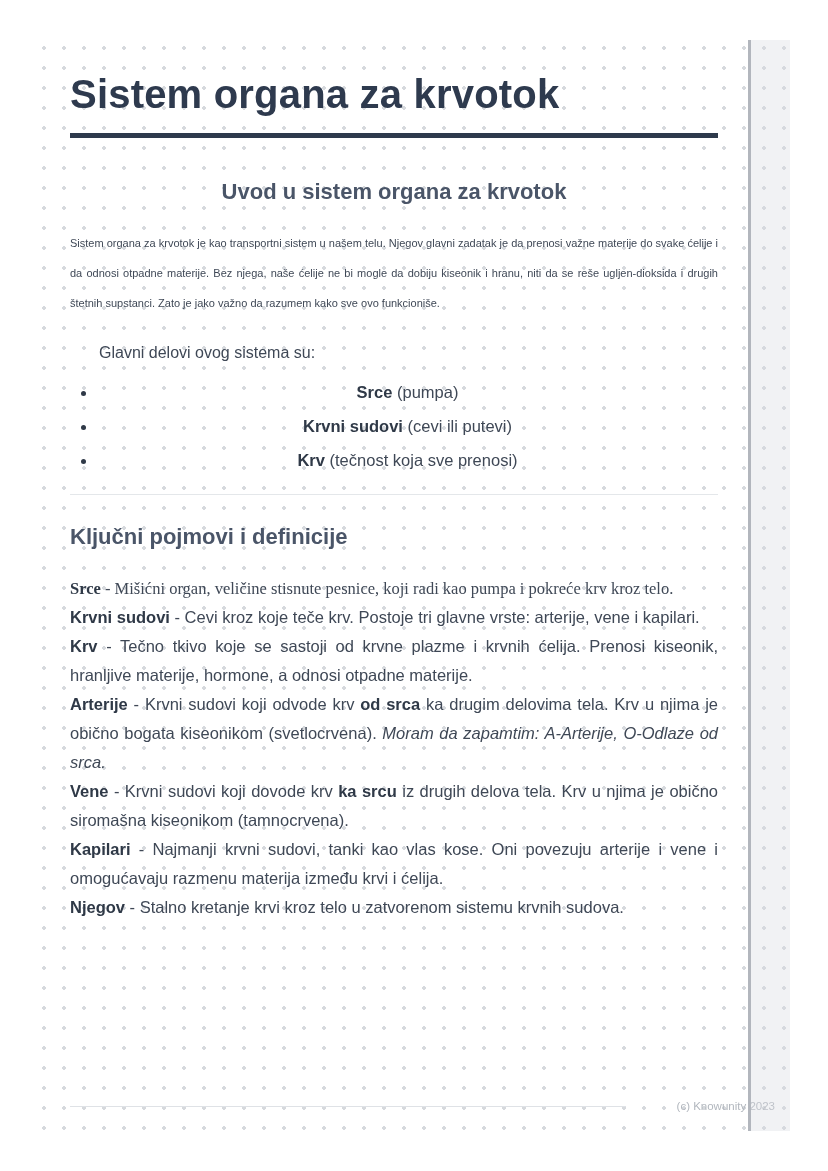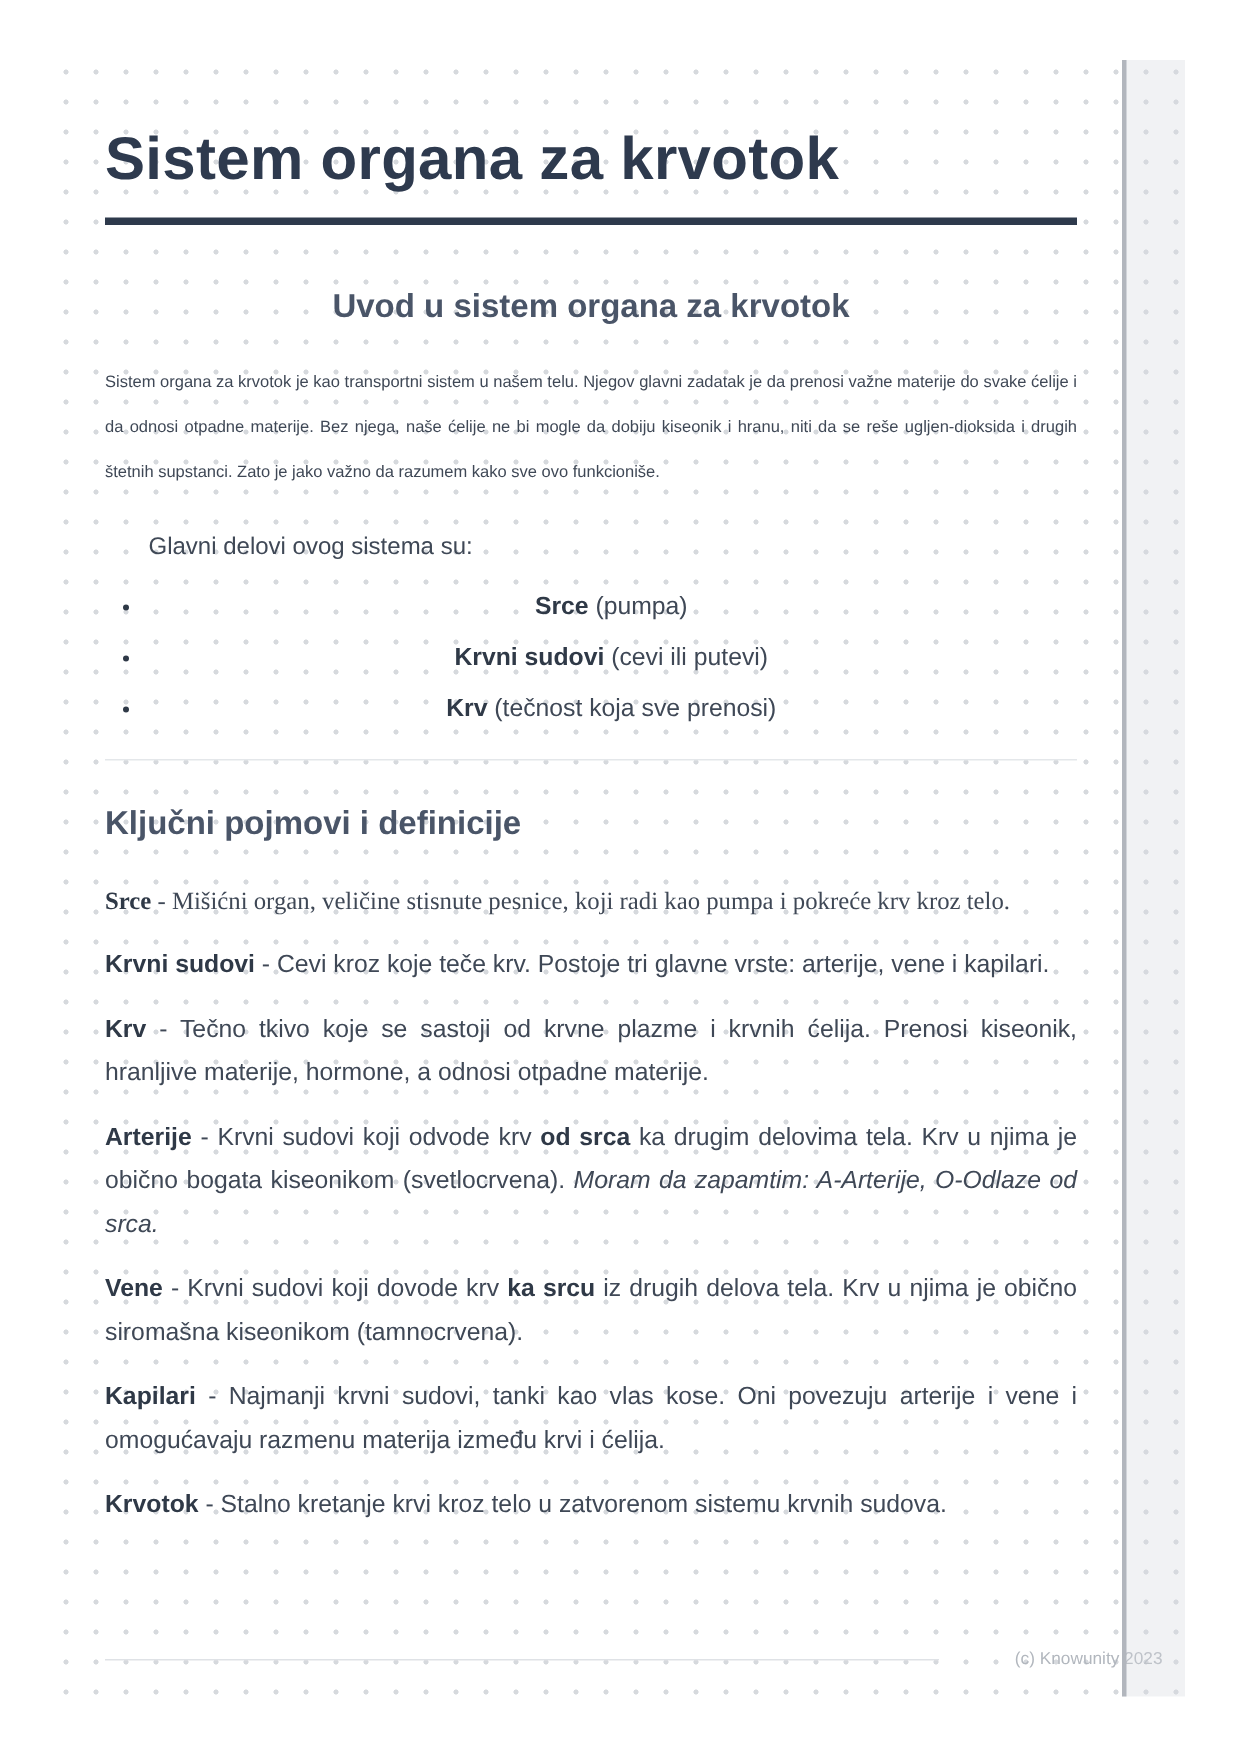--- a/index.html
+++ b/index.html
@@ -13,21 +13,21 @@
     position: absolute;
     left: 40px; top: 40px;
     width: 750px; height: 1095px;
     background-color: #ffffff;
     background-image: radial-gradient(circle, #d6d9dd 1.6px, rgba(255,255,255,0) 1.8px);
     background-size: 20px 20px;
     background-position: -6px -2px;
   }
   .content {
     position: absolute;
-    left: 30px; top: 12px;
+    left: 30px; top: 0;
     width: 648px;
   }
   .doc-title {
     margin-top: 28px;
     font-size: 40px;
     font-weight: 700;
     line-height: 52px;
     letter-spacing: 0.2px;
     color: #2e3a4e;
   }
@@ -70,21 +70,20 @@
     margin-bottom: 10px;
     color: #3f4856;
   }
   ul.main-parts li::marker { color: #2f3947; font-size: 15px; }
   .section-divider {
     border: none;
     border-top: 1px solid #e4e7ea;
     margin-top: 22px;
   }
   .definition {
-    margin-top: 14px;
     font-size: 16.5px;
     line-height: 29px;
     color: #3f4856;
     text-align: justify;
   }
   .definition:first-of-type { margin-top: 22px; font-family: Liberation Serif, serif; }
   .bold { font-weight: 700; color: #2f3947; }
   .italic { font-style: italic; }
   .footer-row {
     position: absolute;
@@ -147,21 +146,21 @@
         <p class="definition"><span class="bold">Krvni sudovi</span><span> - Cevi kroz koje teče krv. Postoje tri glavne vrste: arterije, vene i kapilari.</span></p>
 
         <p class="definition"><span class="bold">Krv</span><span> - Tečno tkivo koje se sastoji od krvne plazme i krvnih ćelija. Prenosi kiseonik, hranljive materije, hormone, a odnosi otpadne materije.</span></p>
 
         <p class="definition"><span class="bold">Arterije</span><span> - Krvni sudovi koji odvode krv </span><span class="bold">od srca</span><span> ka drugim delovima tela. Krv u njima je obično bogata kiseonikom (svetlocrvena). </span><span class="italic">Moram da zapamtim: A-Arterije, O-Odlaze od srca.</span></p>
 
         <p class="definition"><span class="bold">Vene</span><span> - Krvni sudovi koji dovode krv </span><span class="bold">ka srcu</span><span> iz drugih delova tela. Krv u njima je obično siromašna kiseonikom (tamnocrvena).</span></p>
 
         <p class="definition"><span class="bold">Kapilari</span><span> - Najmanji krvni sudovi, tanki kao vlas kose. Oni povezuju arterije i vene i omogućavaju razmenu materija između krvi i ćelija.</span></p>
 
-        <p class="definition"><span class="bold">Krvotok</span><span> - Stalno kretanje krvi kroz telo u zatvorenom sistemu krvnih sudova.</span></p>
+        <p class="definition"><span class="bold">Njegov</span><span> - Stalno kretanje krvi kroz telo u zatvorenom sistemu krvnih sudova.</span></p>
       </div>
 
   </div>
 
   <div class="footer-row">
     <div class="footer-divider"></div>
     <span class="footer-label">(c) Knowunity 2023</span>
   </div>
 
   <div class="scrollbar-track"></div>

